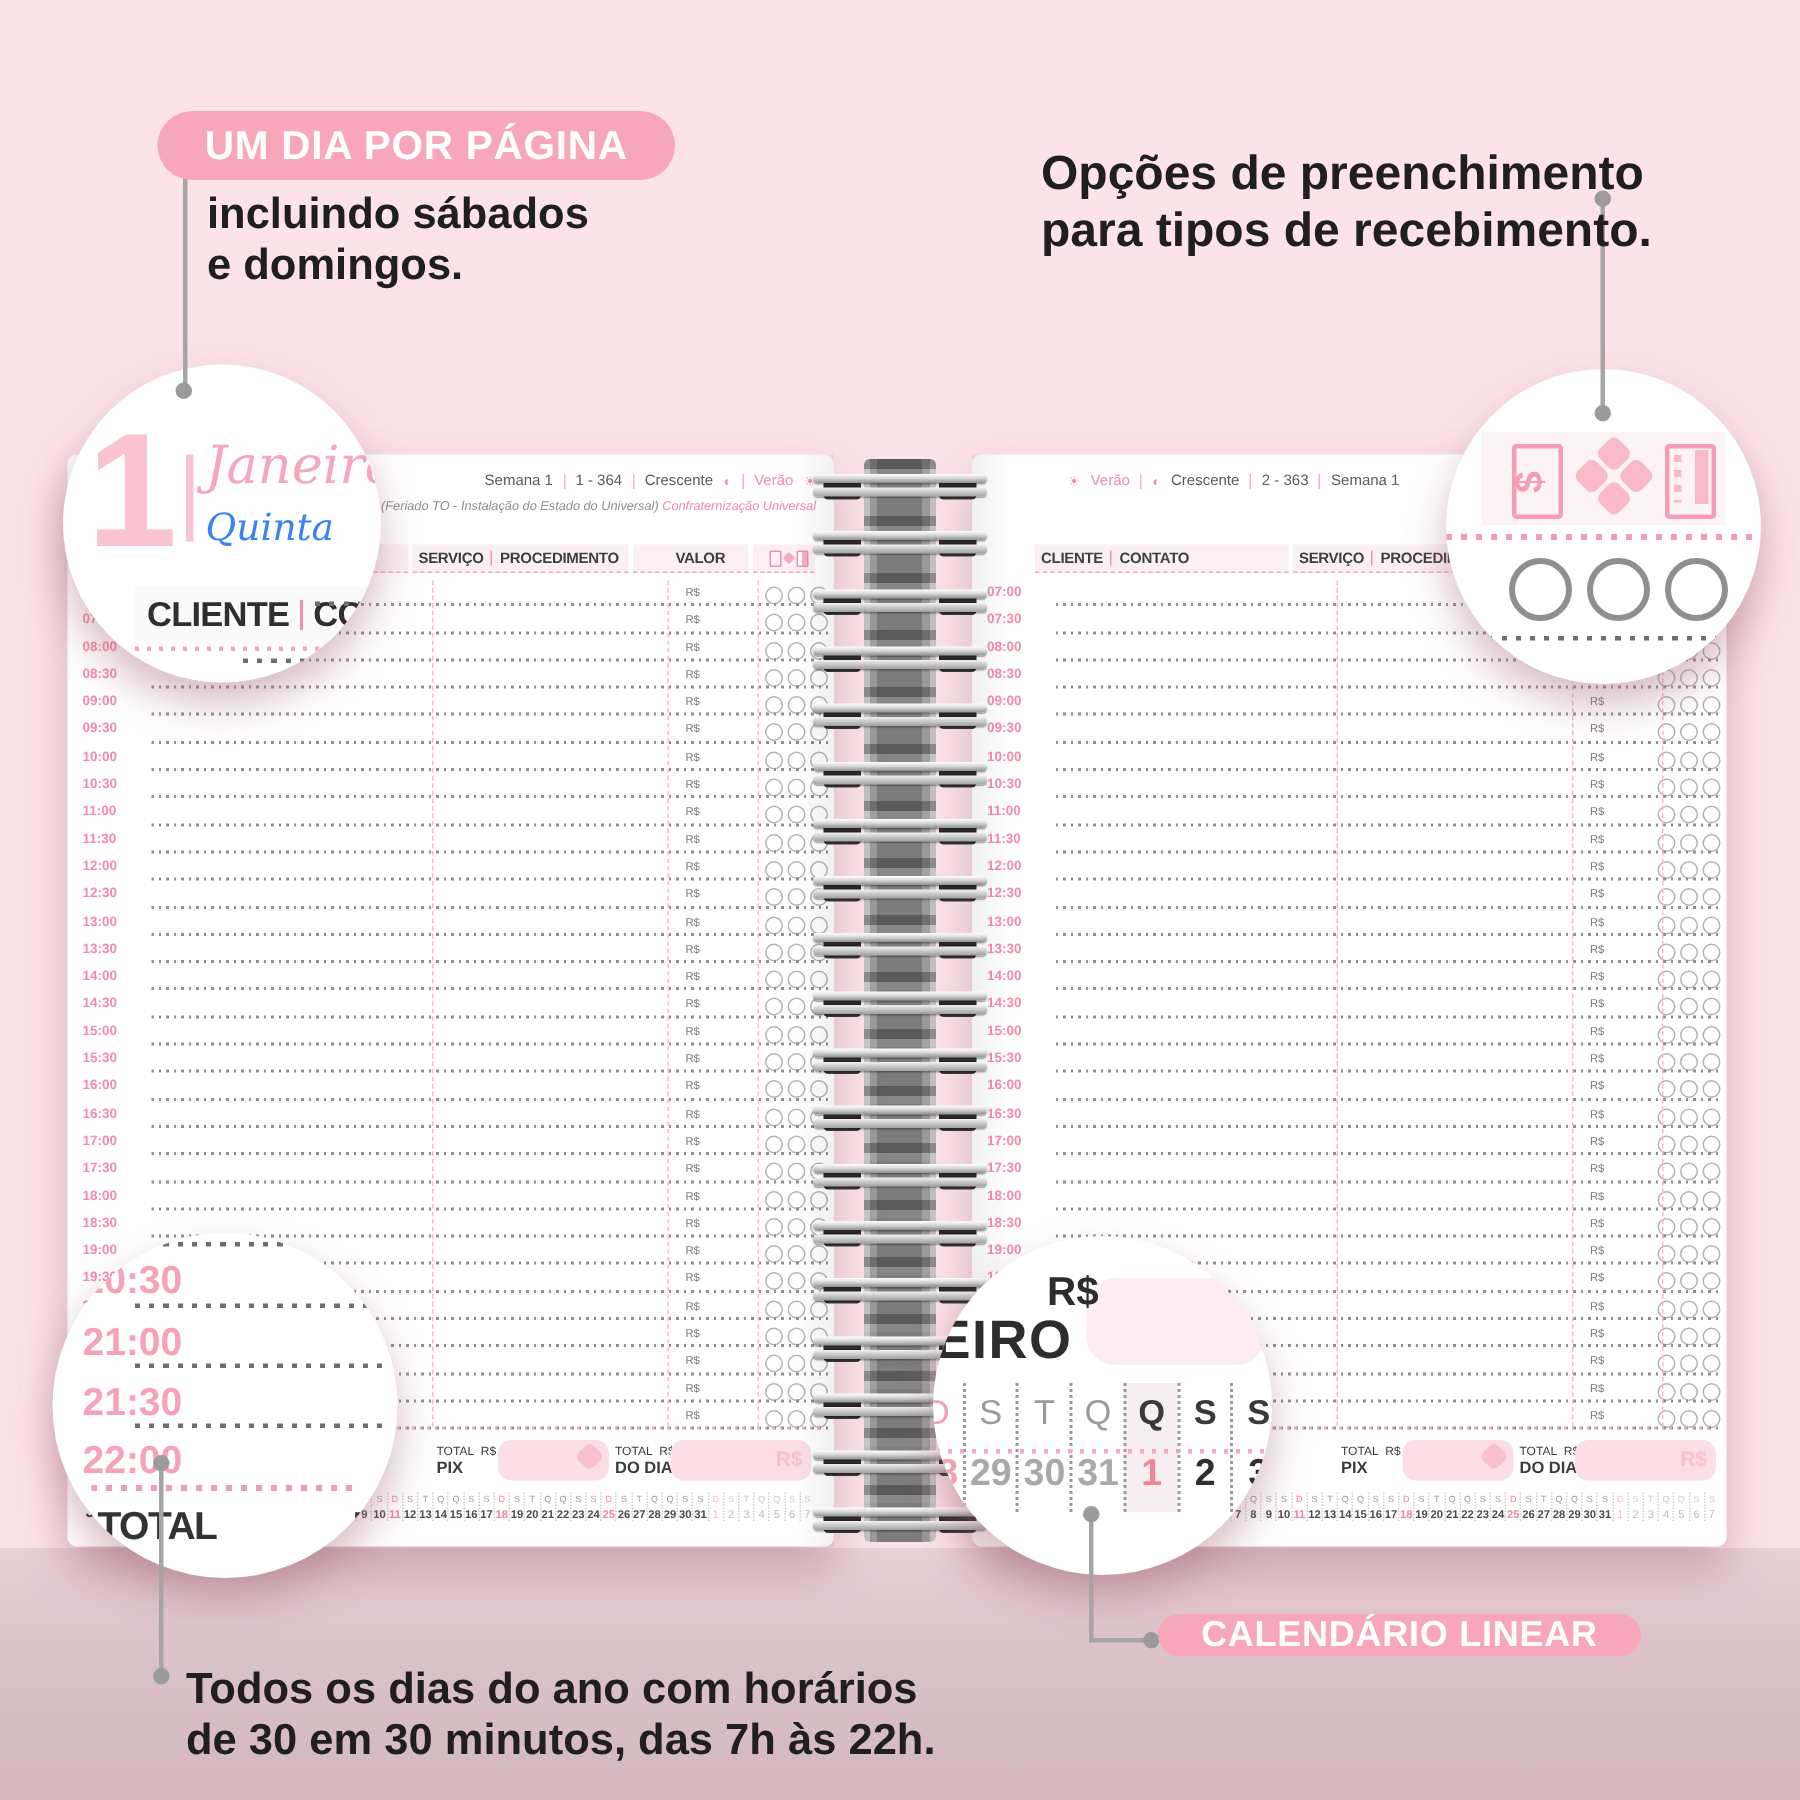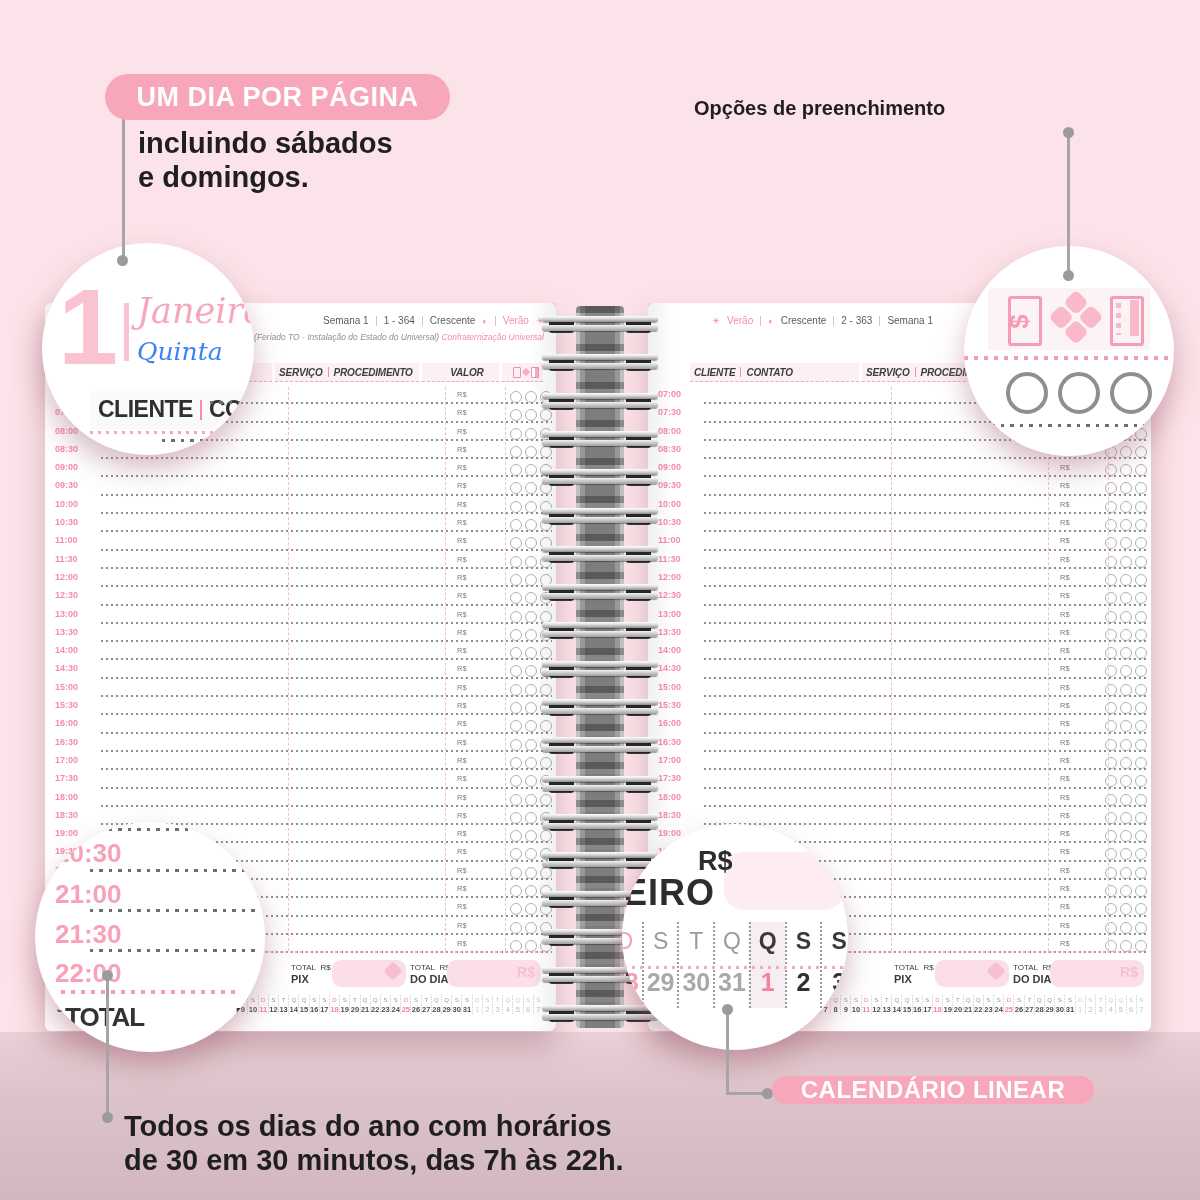--- a/index.html
+++ b/index.html
@@ -31,21 +31,21 @@
   .whead{position:absolute;top:12px;font-size:10px;color:#5b5b5b;display:flex;align-items:center;gap:7px;white-space:nowrap;}
   .page-l .whead{right:12px;} .page-r .whead{left:64px;}
   .whead .pinktxt{color:#f48ca8;}
   .whead .vsep{width:1px;height:10px;background:#f5b4c5;}
   .glyph{color:#f48ca8;font-size:9px;}
   .holiday{position:absolute;top:29px;right:12px;font-size:8.5px;font-style:italic;color:#8e8e8e;white-space:nowrap;}
   .holiday .pinktxt{color:#f48ca8;}
   .band{position:absolute;top:60px;left:58px;width:440px;height:19px;display:flex;gap:3px;font-weight:bold;}
   .page-r .band{left:42px;}
   .bcell{background:#fcf0f4;border-bottom:1px dashed #f3a9bf;color:#3e3e3e;font-size:10px;
-    display:flex;align-items:center;padding:0 4px;letter-spacing:-.2px;white-space:nowrap;overflow:hidden;font-style:italic;}
+    display:flex;align-items:center;padding:0 4px;letter-spacing:-.2px;white-space:nowrap;overflow:hidden;}
   .bcell .vsep{width:1px;height:10px;background:#f08fab;margin:0 5px;flex:0 0 auto;}
   .bc1{width:176px;} .bc2{width:149px;} .bc3{width:49px;padding-left:28px;} .bc4{width:36px;justify-content:flex-end;gap:2px;}
   .mini{display:inline-block;border:1px solid #f08fab;}
   .mini-bill{width:6px;height:9px;border-radius:1px;}
   .mini-pix{width:6px;height:6px;background:#f6aec2;border:none;transform:rotate(45deg);border-radius:1px;}
   .mini-card{width:6px;height:9px;border-radius:1px;background:linear-gradient(90deg,#fff 0 3px,#f6aec2 3px);}
   .rows{position:absolute;left:0;top:84px;width:100%;}
   .trow{position:relative;height:18.3px;}
   .tlabel{position:absolute;left:10px;top:2px;font-size:9px;font-weight:bold;color:#f48ca8;}
   .rs{position:absolute;left:412px;top:3px;font-size:7.5px;color:#7c7c7c;}
@@ -82,21 +82,21 @@
   .fcol.today{background:#fdeef3;} .fcol.today .fn{color:#f2849e;}
   
   .conn{position:absolute;background:#a5a5a5;z-index:40;}
   .dot{position:absolute;width:11px;height:11px;border-radius:50%;background:#9b9b9b;z-index:41;}
   .pill{position:absolute;background:#f8a6ba;border-radius:24px;color:#fff;font-weight:bold;
     display:flex;align-items:center;justify-content:center;letter-spacing:.5px;z-index:42;}
   .pill1{left:105px;top:74px;width:345px;height:46px;font-size:27px;}
   .pill2{left:772px;top:1076px;width:322px;height:28px;font-size:24px;}
   .bodytxt{position:absolute;font-weight:bold;color:#1f1f1f;font-size:29px;line-height:1.18;z-index:42;white-space:pre;}
   .txt-tl{left:138px;top:126px;}
-  .txt-tr{left:694px;top:97px;font-size:20px;}
+  .txt-tr{left:694px;top:97px;font-size:32px;}
   .txt-bl{left:124px;top:1090px;margin-top:19px;}
   .txt-br{left:790px;top:1128px;}
   
   .zoomc{position:absolute;background:#fff;border-radius:50%;overflow:hidden;z-index:30;
     box-shadow:0 14px 28px rgba(163,104,120,.45);}
   .c1{left:42px;top:243px;width:212px;height:212px;}
   .c2{left:964px;top:246px;width:210px;height:210px;}
   .c3{left:35px;top:822px;width:230px;height:230px;}
   .c4{left:622px;top:824px;width:226px;height:226px;}
   
@@ -1461,18 +1461,18 @@
   <div class="dot" style="left:102px;top:1112px;"></div>
 
   <div class="dot" style="left:722px;top:1004px;"></div>
   <div class="conn" style="left:726px;top:1010px;width:3px;height:85px;"></div>
   <div class="conn" style="left:726px;top:1092px;width:40px;height:3px;"></div>
   <div class="dot" style="left:762px;top:1088px;"></div>
 
   <div class="pill pill1">UM DIA POR PÁGINA</div>
   <div class="bodytxt txt-tl"><span>incluindo sábados</span><br><span>e domingos.</span></div>
 
-  <div class="bodytxt txt-tr"><span>Opções de preenchimento</span><br></div>
+  <div class="bodytxt txt-tr"><span>Opções de preenchimento</span><br><span>para tipos de recebimento.</span></div>
 
   <div class="bodytxt txt-bl"><span>Todos os dias do ano com horários</span><br><span>de 30 em 30 minutos, das 7h às 22h.</span></div>
 
   <div class="pill pill2">CALENDÁRIO LINEAR</div>
 </div>
 
 </body></html>

